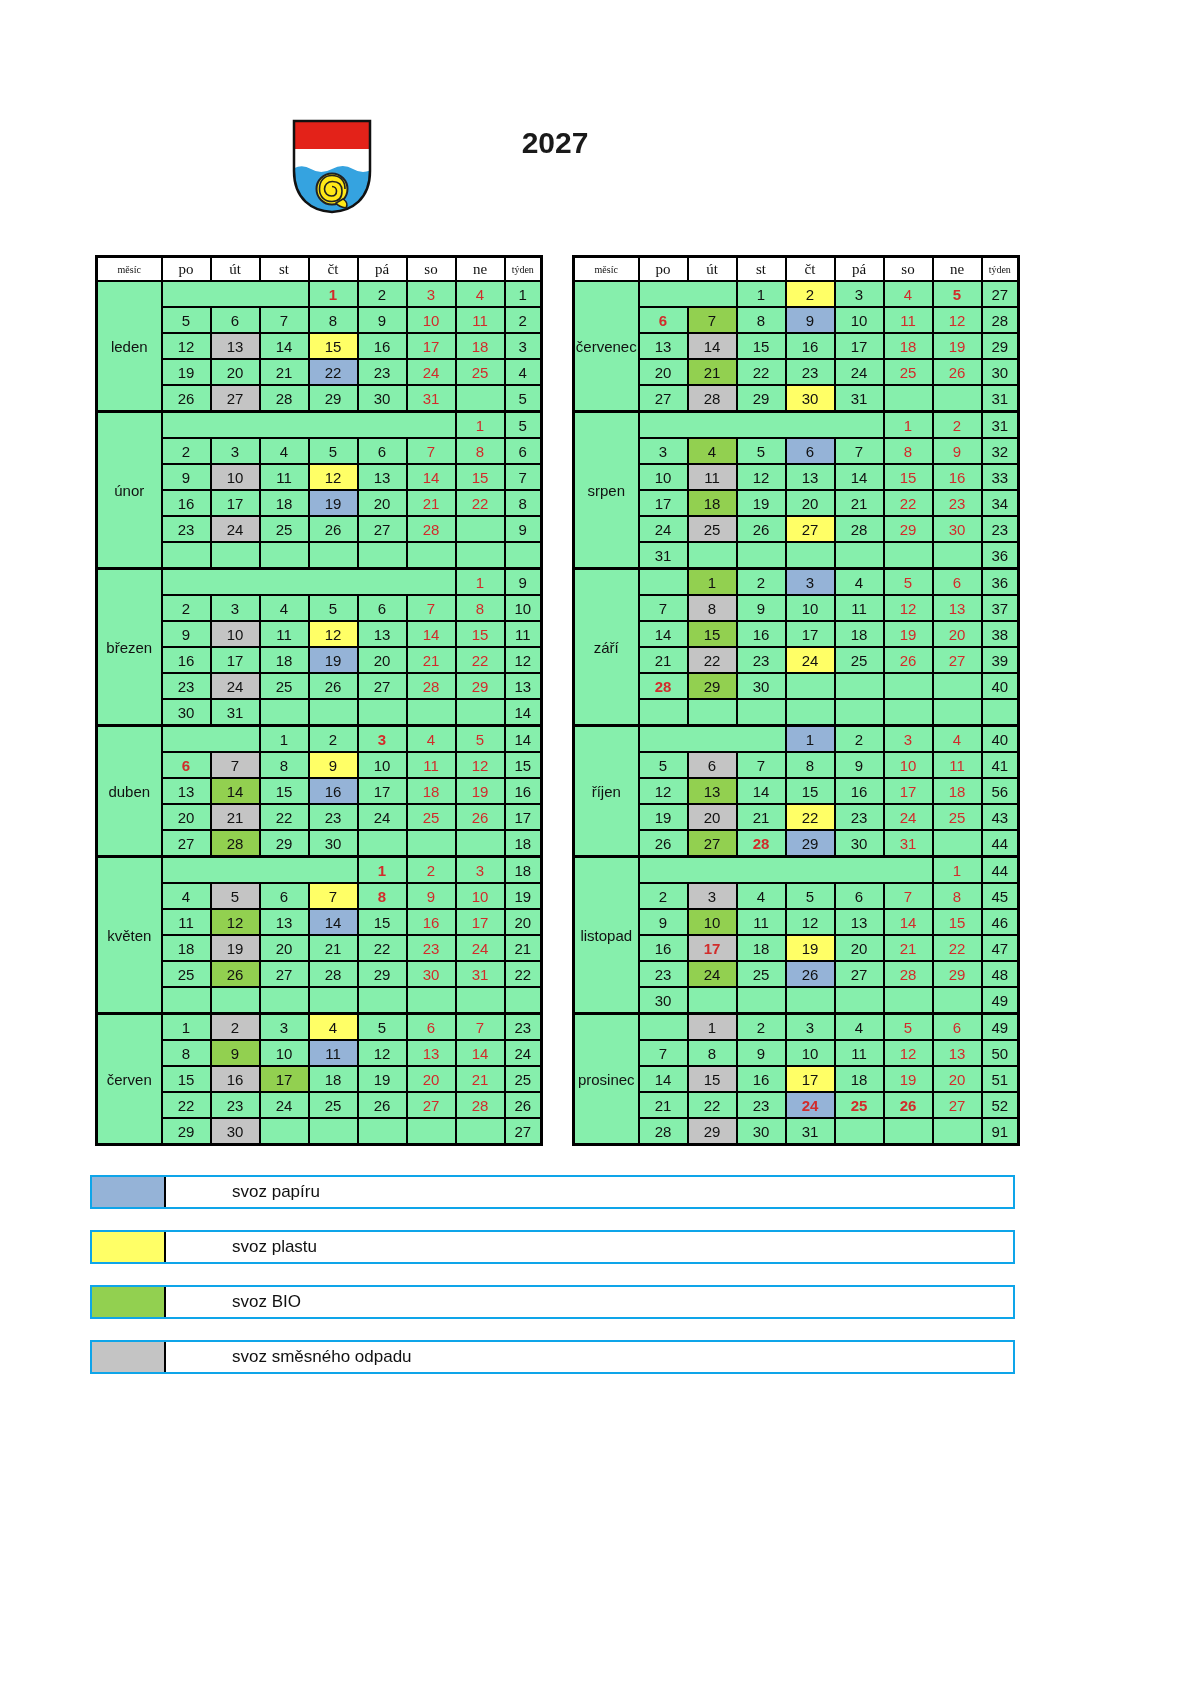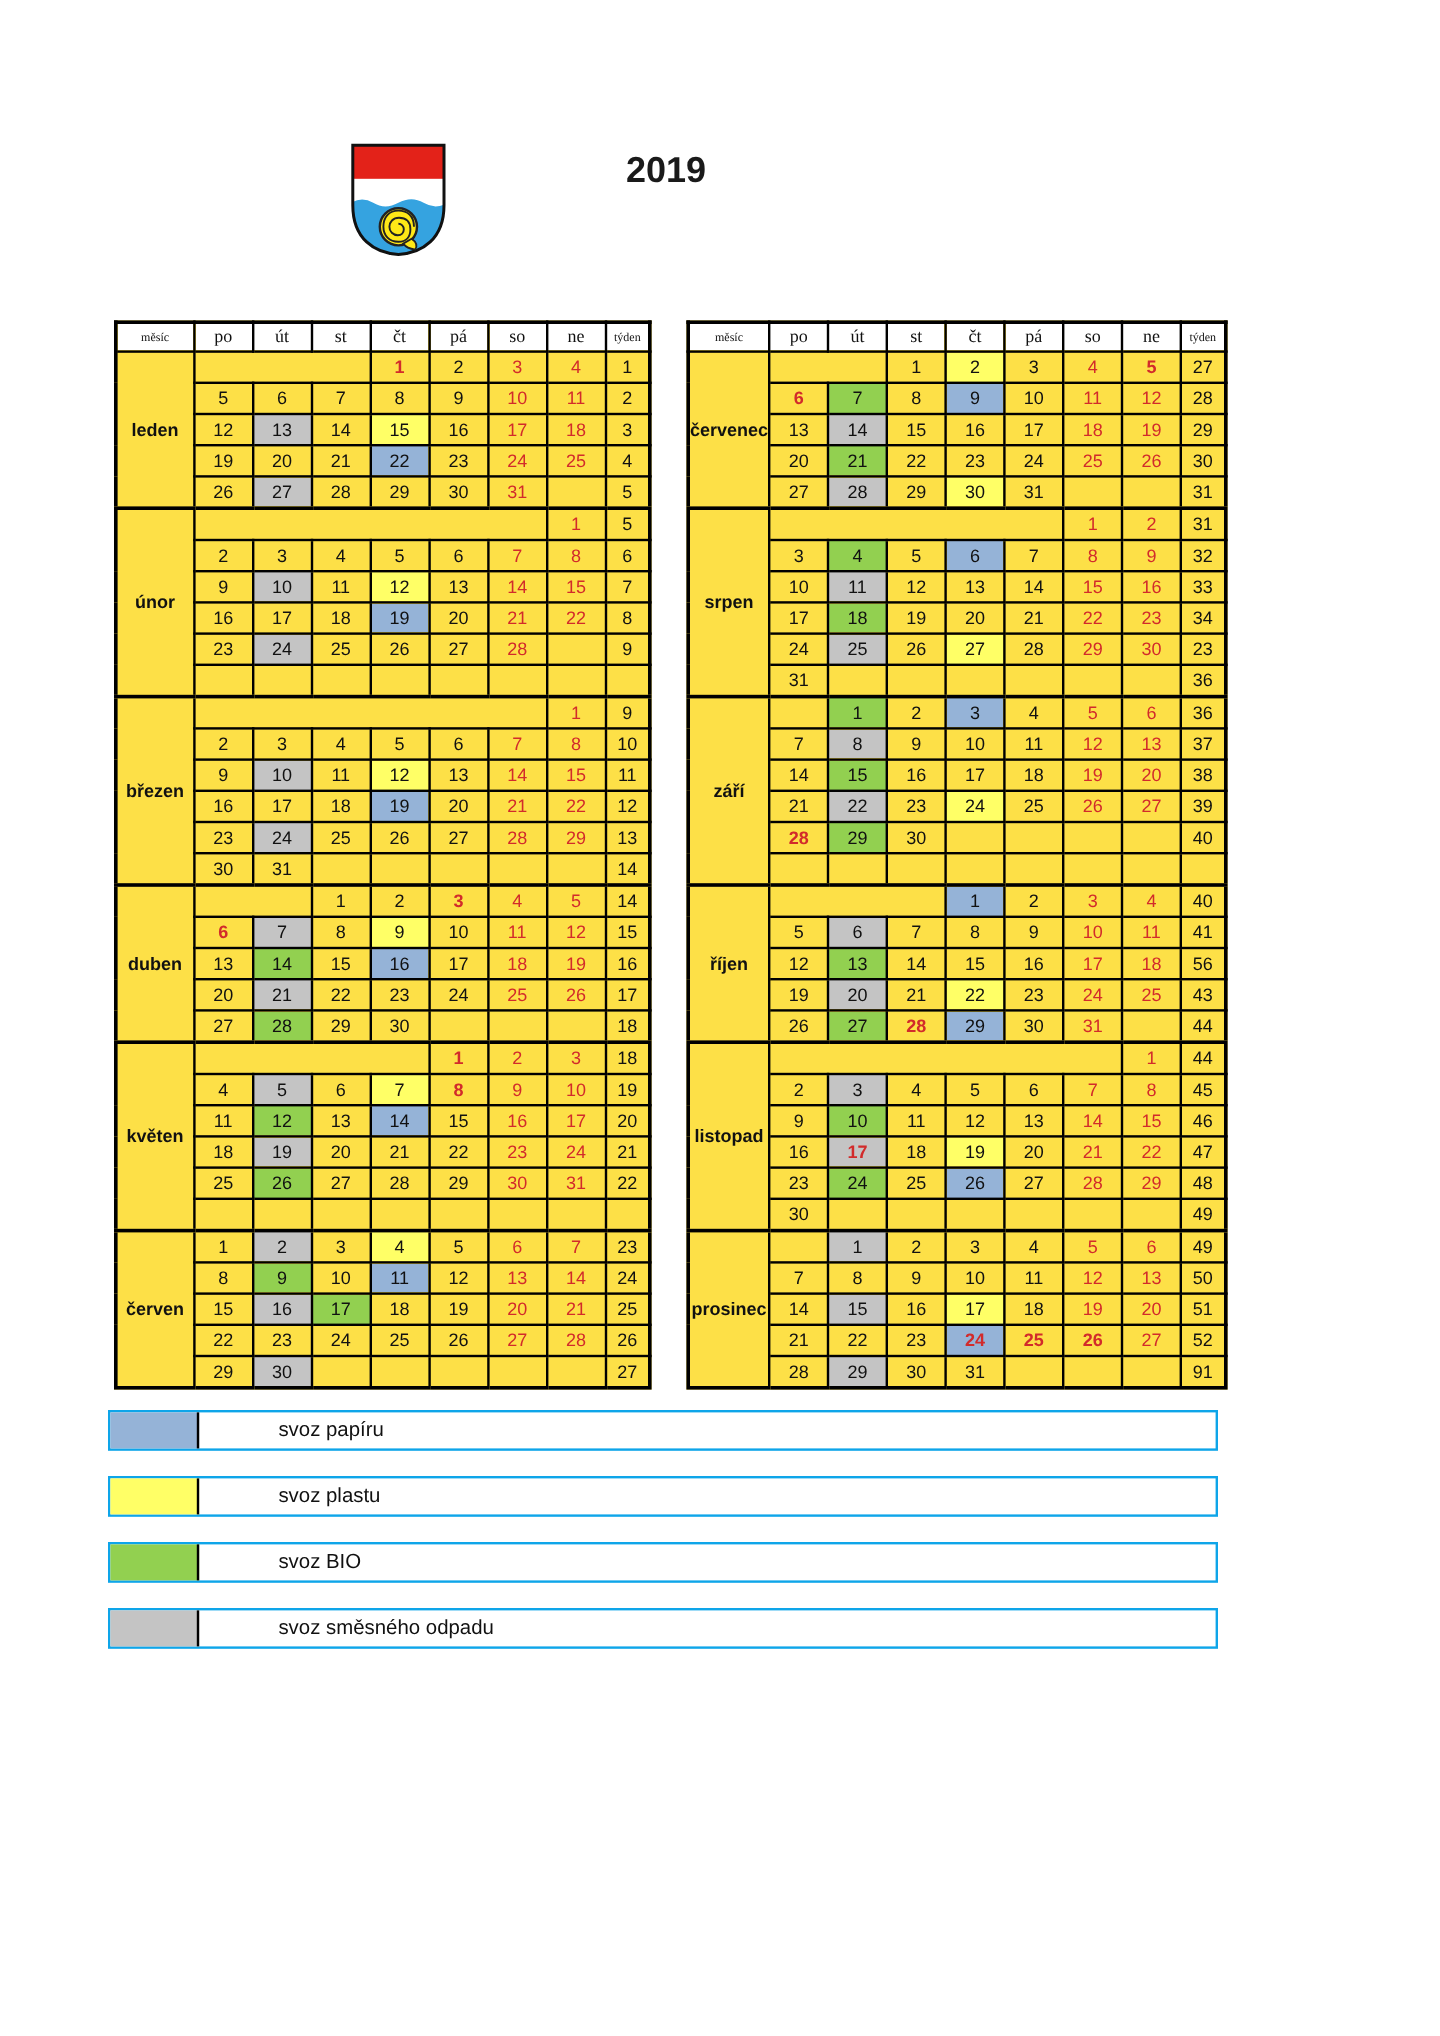--- a/index.html
+++ b/index.html
@@ -6,30 +6,30 @@
   body{
     position:relative;width:1200px;height:1697px;background:#ffffff;
     font-family:"Liberation Sans",sans-serif;color:#111;
     outline:1px solid #c9c9c9;
   }
   
   .coat{position:absolute;left:291px;top:118px;}
   .title-block{position:absolute;left:305px;top:122px;width:500px;text-align:center;}
   .title-block div{font-weight:bold;font-size:30px;line-height:41px;color:#1a1a1a;}
   
-  table.cal{position:absolute;top:255px;border-collapse:collapse;table-layout:fixed;background:#fde047;
-    border:3px solid #000;margin-top:12px;}
+  table.cal{position:absolute;top:255px;border-collapse:collapse;table-layout:fixed;background:#86efac;
+    border:3px solid #000;}
   table.cal.left{left:95px;}
   table.cal.right{left:572px;}
   table.cal th,table.cal td{border:2px solid #000;padding:0;text-align:center;vertical-align:middle;overflow:hidden;}
   table.cal thead th{height:22px;font-weight:normal;background:#fff;}
   th.h-day{font-family:"Liberation Serif",serif;font-size:15px;}
   th.h-small{font-family:"Liberation Serif",serif;font-size:10px;}
   table.cal tbody td{height:24px;font-size:15px;}
-  td.month-label{vertical-align:bottom;font-weight:bold;font-size:15px;padding-bottom:3px;
+  td.month-label{vertical-align:bottom;font-weight:normal;font-size:15px;padding-bottom:3px;
     border-bottom:3px solid #000 !important;}
   td.week{font-size:14px;}
   tr.month-end td{border-bottom:3px solid #000;}
   td.day.red{color:var(--c-red);}
   td.day.bold{font-weight:bold;}
   .bg-P{background:var(--c-P);}
   .bg-L{background:var(--c-L);}
   .bg-B{background:var(--c-B);}
   .bg-M{background:var(--c-M);}
   
@@ -53,21 +53,21 @@
       <path d="M0,52 Q10,45 20,51 Q30,57 41,51 Q52,45 62,51 Q72,57 82,51 L82,97 L0,97 Z" fill="#35A3E0"></path>
     </g>
     <path d="M3,3 H79 V53 C79,81 61,93 41,94 C21,93 3,81 3,53 Z" fill="none" stroke="#111" stroke-width="2.5"></path>
     <circle cx="41" cy="71" r="15.5" fill="#FFE817" stroke="#222" stroke-width="2"></circle>
     <path d="M54,71 C54,62 48.5,57.5 41,57.5 C33,57.5 28.5,63 28.5,71 C28.5,78.5 33.5,83.5 41,83.5 C47.5,83.5 51,79.5 51,73 C51,67 47.5,63.5 41.5,63.5 C36.5,63.5 33.5,67 33.5,71 C33.5,75 36.5,78 40.5,78 C43.5,78 45.5,76 45.5,73 C45.5,70.5 43.5,68.5 41,68.5" fill="none" stroke="#222" stroke-width="1.6"></path>
     <path d="M52,81 Q58,85 55,90 Q48,89 45,85 Z" fill="#FFE817" stroke="#222" stroke-width="1.5"></path>
   </svg>
 </div>
 
 <div class="title-block">
-  <div>2019</div>
+  <div>2027</div>
 </div>
 
 <table class="cal left">
     <colgroup>
       <col style="width: 65px;">
       <col style="width: 49px;">
       <col style="width: 49px;">
       <col style="width: 49px;">
       <col style="width: 49px;">
       <col style="width: 49px;">

